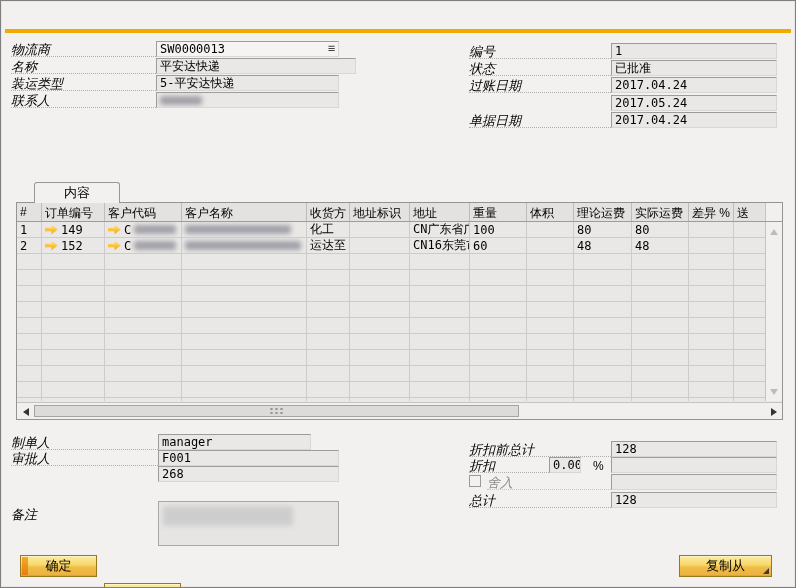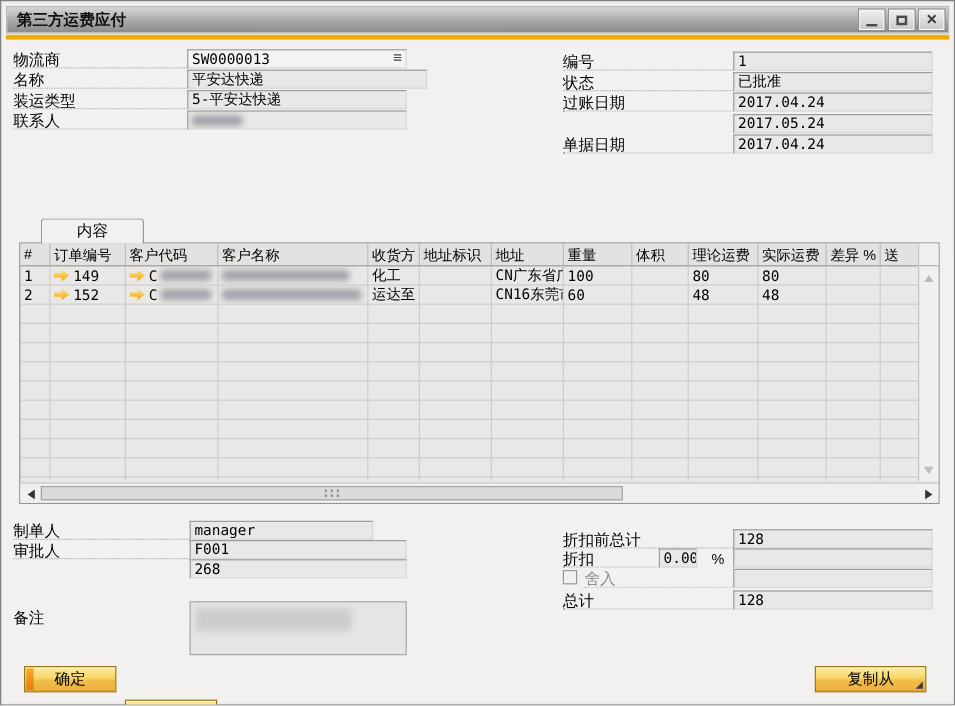--- a/index.html
+++ b/index.html
@@ -24,21 +24,21 @@
     display:flex; align-items:center; justify-content:center; cursor:default;
   }
   .glyph-min { width:9px; height:2px; background:#4a4a4a; margin-top:9px; }
   .glyph-max { width:9px; height:8px; border:2px solid #4a4a4a; }
   .glyph-close { font-size:15px; font-weight:bold; color:#3f3f3f; line-height:13px; }
   .goldbar { position:absolute; left:4px; top:28px; right:4px; height:4px; background:#F0AB00; }
 
   
   .flabel {
     position:absolute; height:16px; border-bottom:1px dotted #AFAEAC;
-    font-size:13px; white-space:nowrap; overflow:hidden;
+    font-size:13px; white-space:nowrap; overflow:hidden;font-style:italic;
   }
   .ffield {
     position:absolute; height:16px; background:#E9E8E6;
     border:1px solid; border-color:#9D9C9A #D8D7D5 #D8D7D5 #9D9C9A;
     font-family:"DejaVu Sans Mono","Liberation Mono",monospace,"Liberation Sans",sans-serif;
     font-size:12px; padding:0 3px; white-space:nowrap; overflow:hidden; line-height:14px;
   }
   .ffield.lighter { background:#F5F4F2; }
   .cfl-icon { float:right; font-size:12px; color:#444; line-height:13px; }
   .redact { display:inline-block; height:9px; background:#8b8994; filter:blur(2.5px); opacity:.75; border-radius:2px; vertical-align:middle; }
@@ -130,34 +130,20 @@
   .btn-menu::after {
     content:""; position:absolute; right:2px; bottom:2px;
     border-left:6px solid transparent; border-bottom:6px solid #3B3B3B;
   }
 </style>
 </head>
 <body>
 
 <div class="window">
 
-  <div class="titlebar">
-    <span class="title">第三方运费应付</span>
-    <div class="winbtns">
-      <div class="winbtn">
-          <span class="glyph-min"></span>
-        </div>
-      <div class="winbtn">
-          <span class="glyph-max"></span>
-        </div>
-      <div class="winbtn">
-          <span class="glyph-close">×</span>
-        </div>
-    </div>
-  </div>
   <div class="goldbar"></div>
 
   <span class="flabel" style="left:10px;top:40px;width:145px">物流商</span>
   <div class="ffield lighter" style="left:155px;top:40px;width:183px">
     <span class="cfl-icon">≡</span>
     <span>SW0000013</span>
   </div>
 
   <span class="flabel" style="left:10px;top:57px;width:145px">名称</span>
   <div class="ffield" style="left:155px;top:57px;width:200px"><span>平安达快递</span></div>

